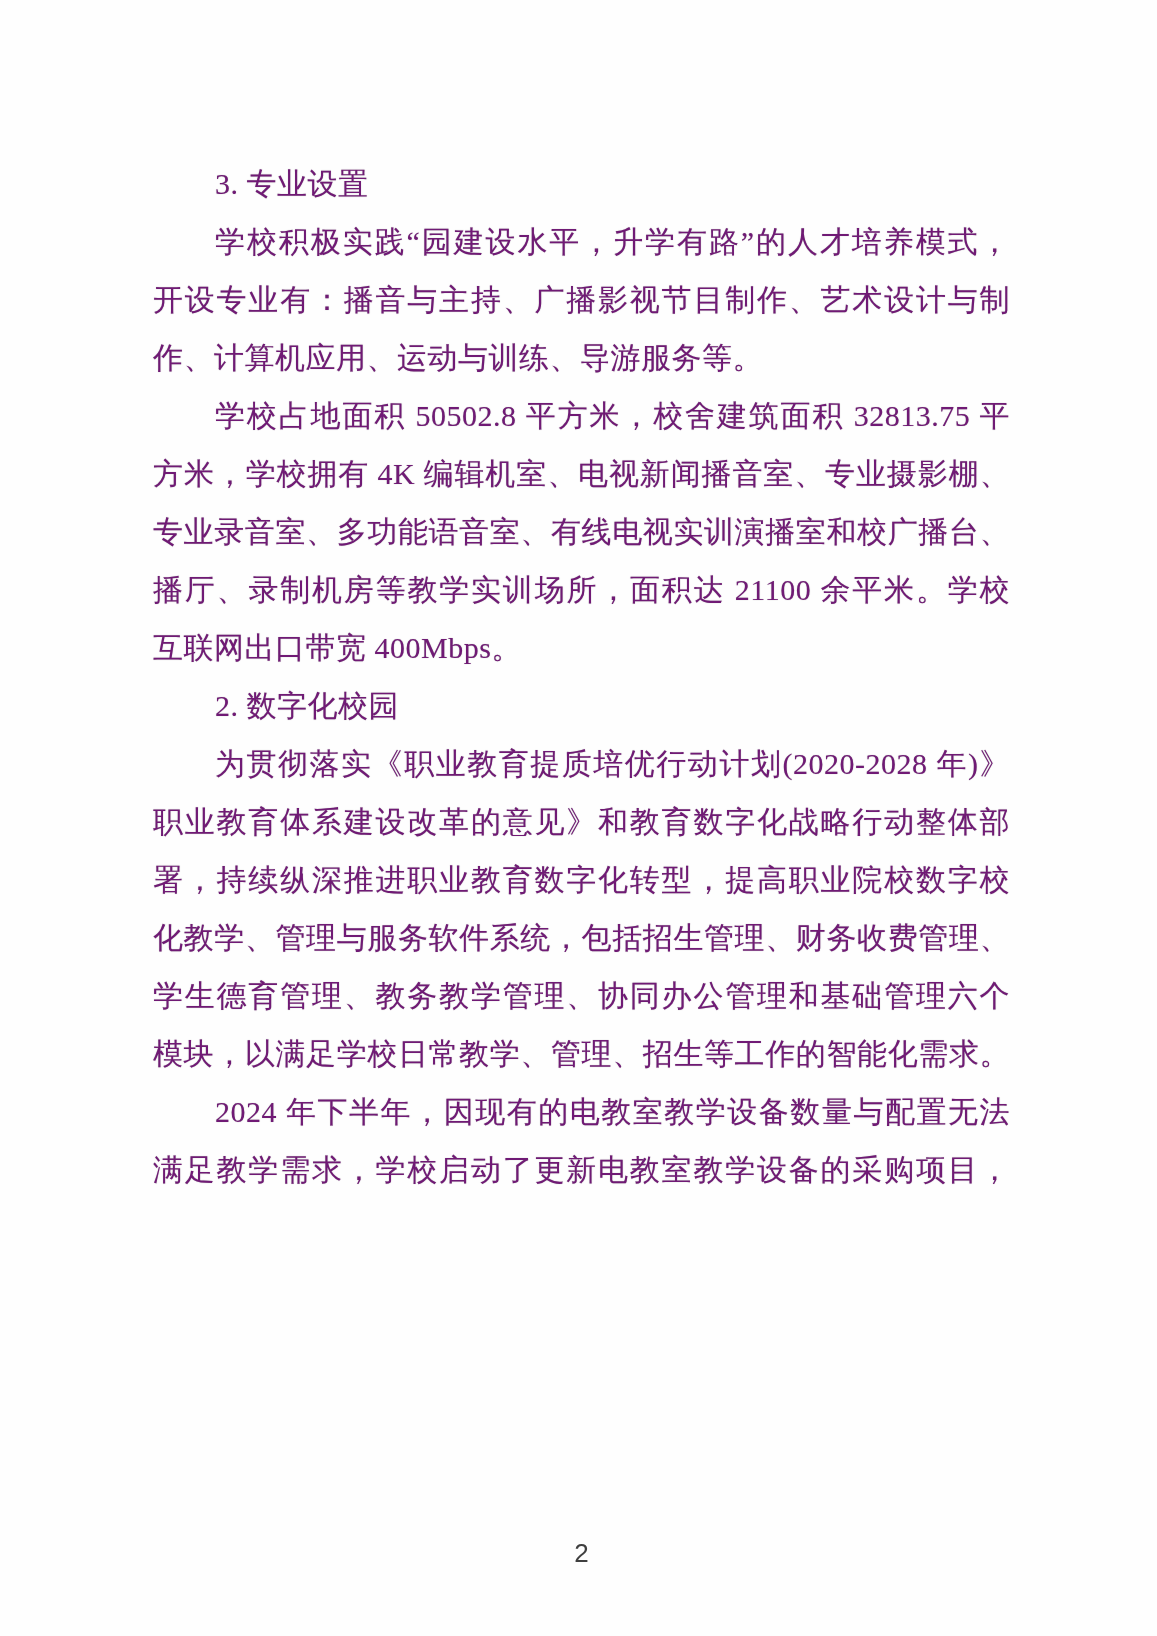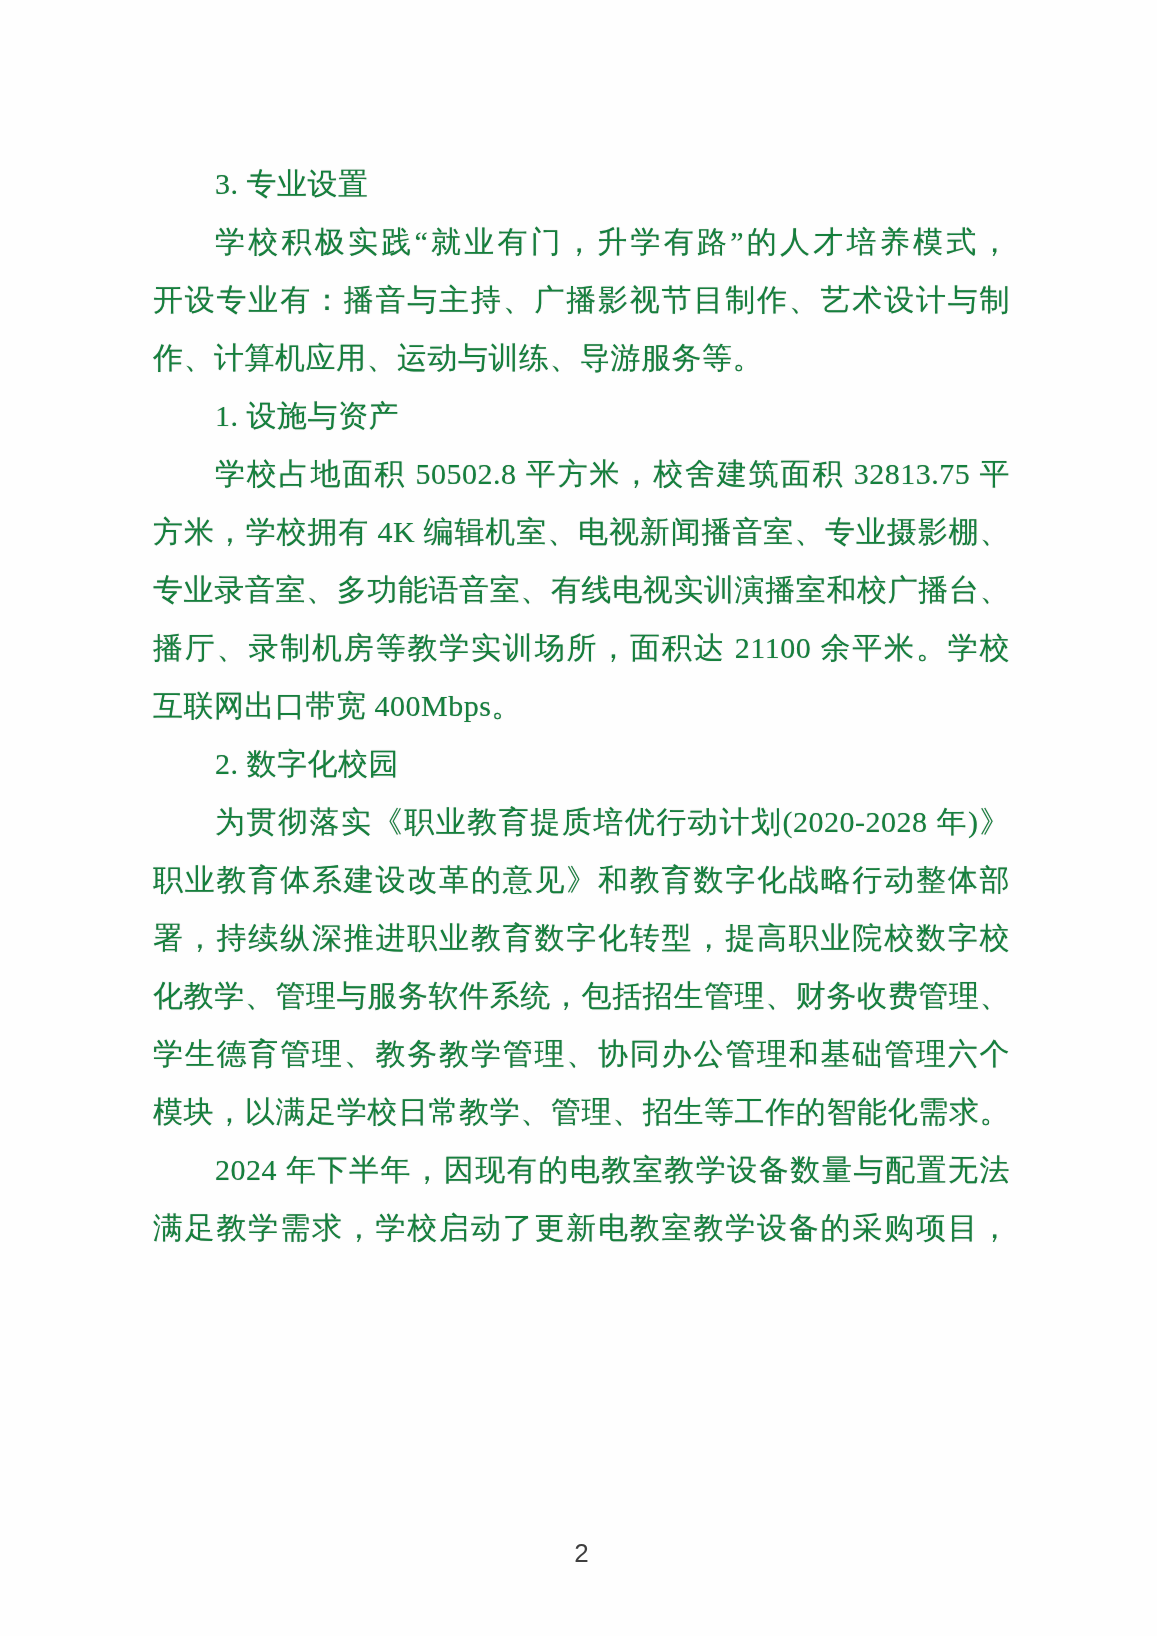--- a/index.html
+++ b/index.html
@@ -19,21 +19,21 @@
     position: absolute;
     left: 153px;
     top: 155px;
     width: 857px;
   }
   .line {
     height: 58px;
     line-height: 58px;
     font-size: 30px;
     letter-spacing: 0.5px;
-    color: #15803d;
+    color: #701a75;
     white-space: nowrap;
     text-shadow: 0 0 1px rgba(70,70,70,0.45);
   }
   .line.fill {
     white-space: normal;
     text-align: justify;
     text-align-last: justify;
   }
   .line.indent {
     text-indent: 62px;
@@ -50,24 +50,23 @@
     font-size: 26px;
     color: #3f3f3f;
   }
 </style>
 </head>
 <body>
 
 <div class="page">
   <div class="content">
     <div class="line indent">3. 专业设置</div>
-    <div class="line indent fill">学校积极实践“就业有门，升学有路”的人才培养模式，</div>
+    <div class="line indent fill">学校积极实践“园建设水平，升学有路”的人才培养模式，</div>
     <div class="line fill">开设专业有：播音与主持、广播影视节目制作、艺术设计与制</div>
     <div class="line">作、计算机应用、运动与训练、导游服务等。</div>
-    <div class="line indent">1. 设施与资产</div>
     <div class="line indent fill">学校占地面积 50502.8 平方米，校舍建筑面积 32813.75 平</div>
     <div class="line fill">方米，学校拥有 4K 编辑机室、电视新闻播音室、专业摄影棚、</div>
     <div class="line fill">专业录音室、多功能语音室、有线电视实训演播室和校广播台、</div>
     <div class="line fill">播厅、录制机房等教学实训场所，面积达 21100 余平米。学校</div>
     <div class="line">互联网出口带宽 400Mbps。</div>
     <div class="line indent">2. 数字化校园</div>
     <div class="line indent fill">为贯彻落实《职业教育提质培优行动计划(2020-2028 年)》</div>
     <div class="line fill">职业教育体系建设改革的意见》和教育数字化战略行动整体部</div>
     <div class="line fill">署，持续纵深推进职业教育数字化转型，提高职业院校数字校</div>
     <div class="line fill">化教学、管理与服务软件系统，包括招生管理、财务收费管理、</div>

